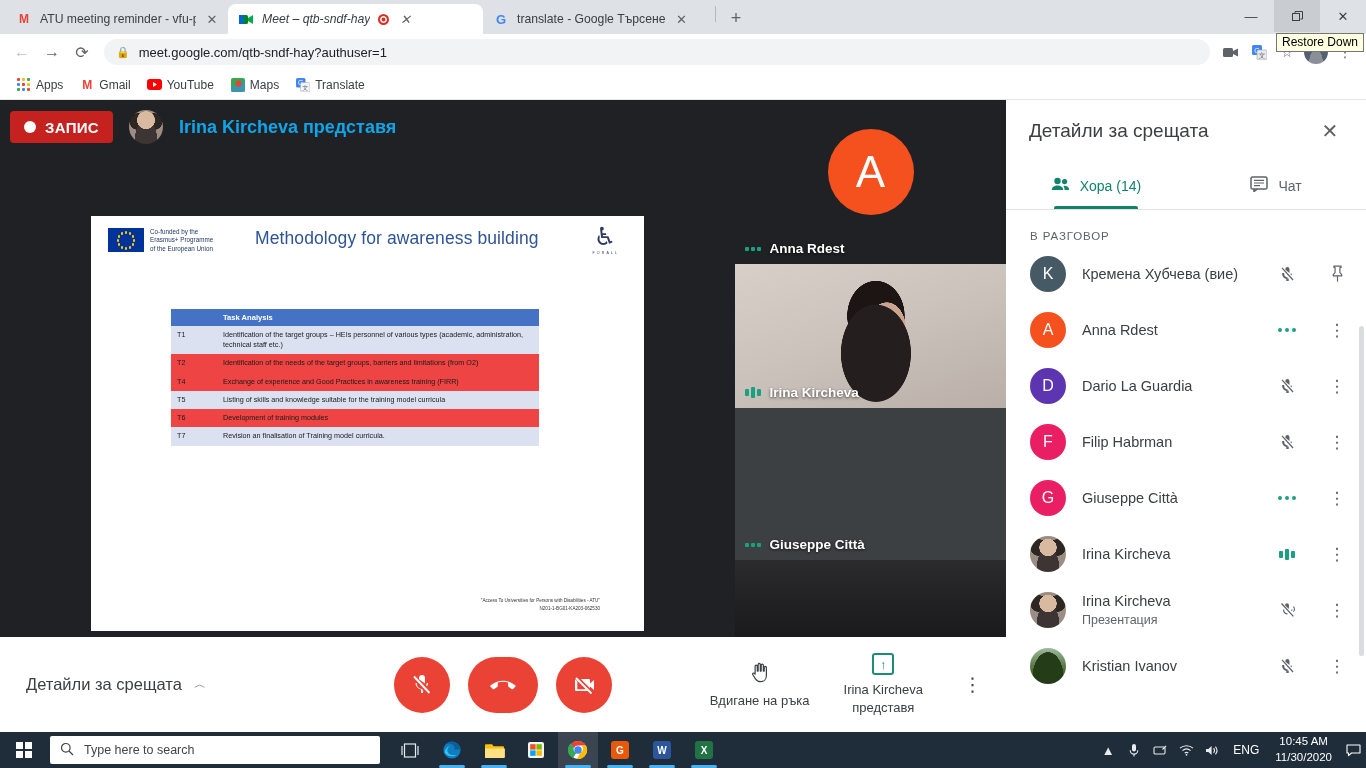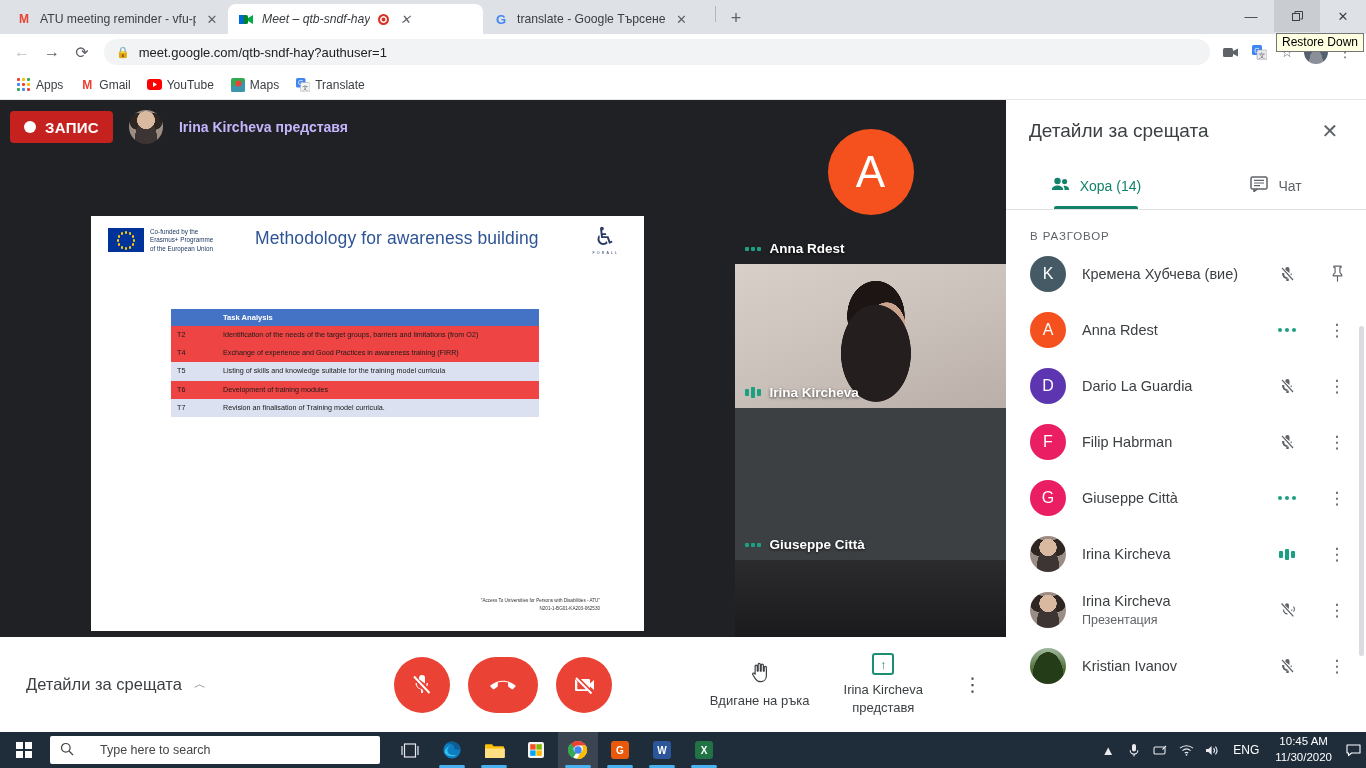--- a/index.html
+++ b/index.html
@@ -143,21 +143,21 @@
   .presenter-avatar {
     width: 34px; height: 34px; border-radius: 50%;
     background: #7d6b5d;
     background-image:
       radial-gradient(circle at 50% 30%, #d9b9a0 0 30%, transparent 31%),
       radial-gradient(ellipse at 50% 88%, #3c3533 0 46%, transparent 47%),
       radial-gradient(circle at 26% 34%, #2e2622 0 24%, transparent 25%),
       radial-gradient(circle at 74% 34%, #2e2622 0 24%, transparent 25%);
     background-color: #9b8d83;
   }
-  .presenter-text { color: #c4b5fd; font-size: 14px; font-weight: bold; }
+  .presenter-text { color: #0ea5e9; font-size: 18px; font-weight: bold; }
 
   
   .slide {
     position: absolute; left: 91px; top: 116px; width: 553px; height: 415px;
     background: #fff; overflow: hidden;
   }
   .slide-head { position: relative; height: 56px; }
   .eu-logo {
     position: absolute; left: 17px; top: 12px;
     display: flex; align-items: center; gap: 6px;
@@ -352,21 +352,21 @@
   }
   .start-btn {
     width: 48px; height: 36px; display: flex; align-items: center; justify-content: center;
     cursor: pointer;
   }
   .win-logo { width: 16px; height: 16px; display: grid; grid-template-columns: 1fr 1fr;
               grid-template-rows: 1fr 1fr; gap: 2px; }
   .win-logo i { background: #fff; display: block; }
   .tb-search {
     width: 330px; height: 28px; background: #fff; border-radius: 2px;
-    display: flex; align-items: center; gap: 26px; padding: 0 10px;
+    display: flex; align-items: center; gap: 10px; padding: 0 10px;
     font-size: 12.5px; color: #444; cursor: text; margin-left: 2px;
   }
   .tb-icons { display: flex; align-items: center; gap: 2px; margin-left: 10px; }
   .tb-ico {
     width: 40px; height: 36px; display: flex; align-items: center; justify-content: center;
     cursor: pointer; position: relative; font-size: 16px;
   }
   .tb-ico.active-app { background: rgba(255,255,255,.12); }
   .tb-ico.running::after {
     content: ''; position: absolute; bottom: 0; left: 7px; right: 7px; height: 3px;
@@ -560,20 +560,24 @@
             <span class="atu-glyph">♿</span>
             <span class="atu-sub">F O R   A L L</span>
           </div>
         </div>
 
         <table class="task-table">
           <tbody id="task-table-body">
               <tr class="tt-hdr">
                 <td class="idcol"></td>
                 <td>Task Analysis</td>
+              </tr>
+              <tr class="tt-row odd">
+                <td class="idcol">T1</td>
+                <td>Identification of the target groups – HEIs personnel of various types (academic, administration, technical staff etc.)</td>
               </tr>
               <tr class="tt-row even">
                 <td class="idcol">T2</td>
                 <td>Identification of the needs of the target groups, barriers and limitations (from O2)</td>
               </tr>
               <tr class="tt-row even">
                 <td class="idcol">T4</td>
                 <td>Exchange of experience and Good Practices in awareness training (FIRR)</td>
               </tr>
               <tr class="tt-row odd">

